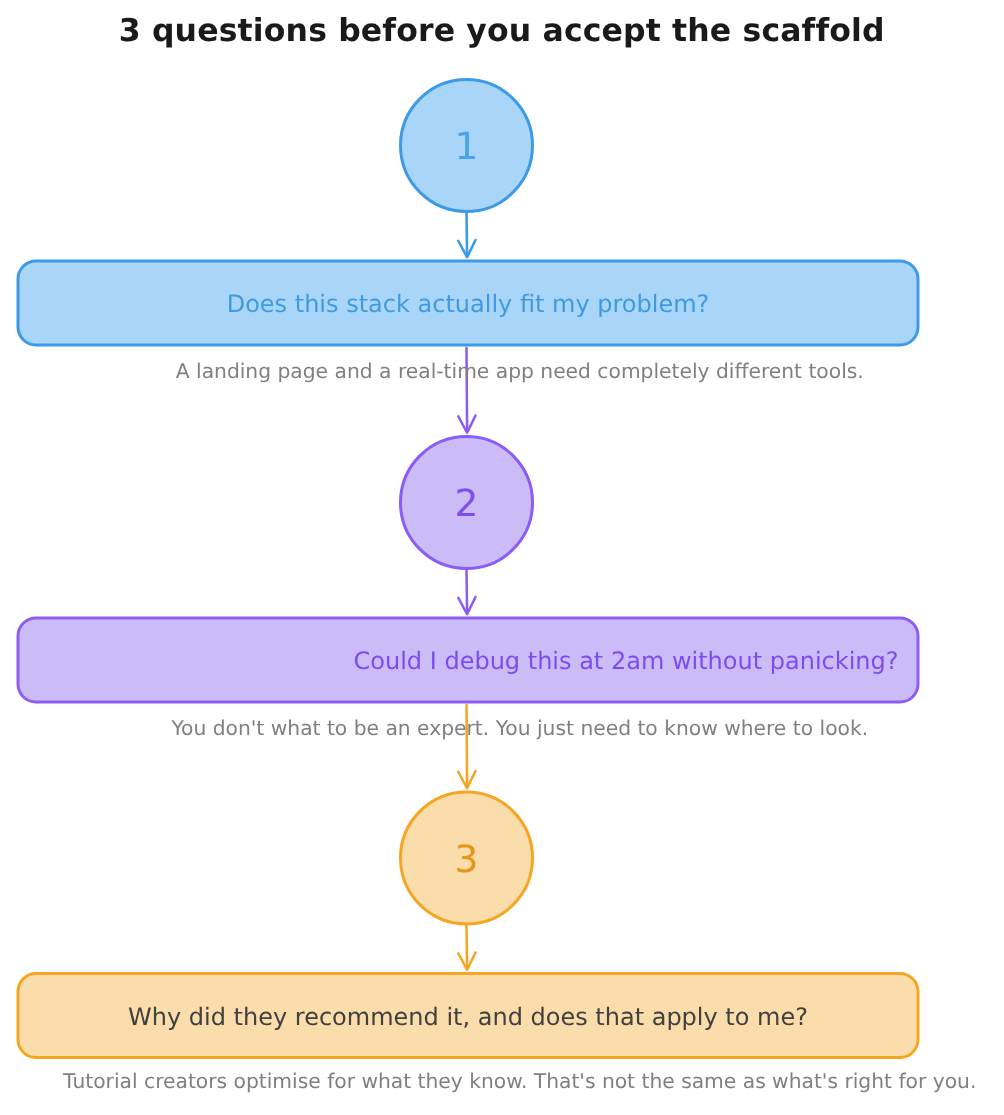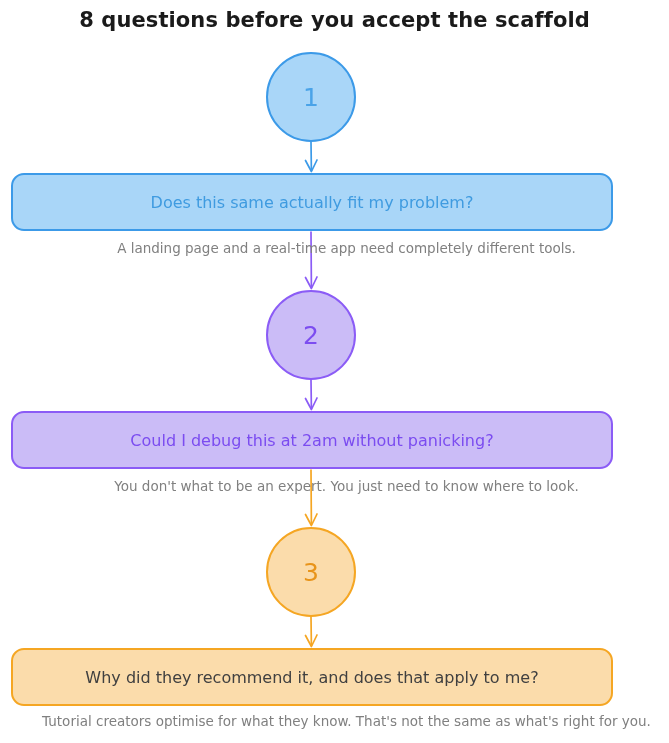--- a/index.html
+++ b/index.html
@@ -90,20 +90,21 @@
     top: 173px;
     background: #a9d6f8;
     border-color: #3c9ae8;
     color: #3f9be0;
   }
   .box-2 {
     top: 411px;
     background: #cbbcf7;
     border-color: #8b5cf6;
     color: #7b4cf0;
+    justify-content: flex-end;
   }
   .box-3 {
     top: 648px;
     background: #fbdcab;
     border-color: #f5a623;
     color: #404040;
   }
 
   
   .caption {
@@ -154,27 +155,27 @@
       <path d="M311 470 L311.4 524.5" stroke="#f5a623" stroke-width="1.7" fill="none" stroke-linecap="round"></path>
       <path d="M305.5 514.5 L311.4 525.5 L317 514" stroke="#f5a623" stroke-width="1.7" fill="none" stroke-linecap="round" stroke-linejoin="round"></path>
     </g>
 
     <g>
       <path d="M311 617 L311.4 645.5" stroke="#f5a623" stroke-width="1.7" fill="none" stroke-linecap="round"></path>
       <path d="M305.5 635.5 L311.4 646.5 L317 635" stroke="#f5a623" stroke-width="1.7" fill="none" stroke-linecap="round" stroke-linejoin="round"></path>
     </g>
   </svg>
 
-  <div class="title">8 questions before you accept the scaffold</div>
+  <div class="title">3 questions before you accept the scaffold</div>
 
   <div class="node-circle circle-1">
     <span>1</span>
   </div>
   <div class="node-box box-1">
-    <span>Does this same actually fit my problem?</span>
+    <span>Does this stack actually fit my problem?</span>
   </div>
   <div class="caption caption-1">A landing page and a real-time app need completely different tools.</div>
 
   <div class="node-circle circle-2">
     <span>2</span>
   </div>
   <div class="node-box box-2">
     <span>Could I debug this at 2am without panicking?</span>
   </div>
   <div class="caption caption-2">You don't what to be an expert. You just need to know where to look.</div>

